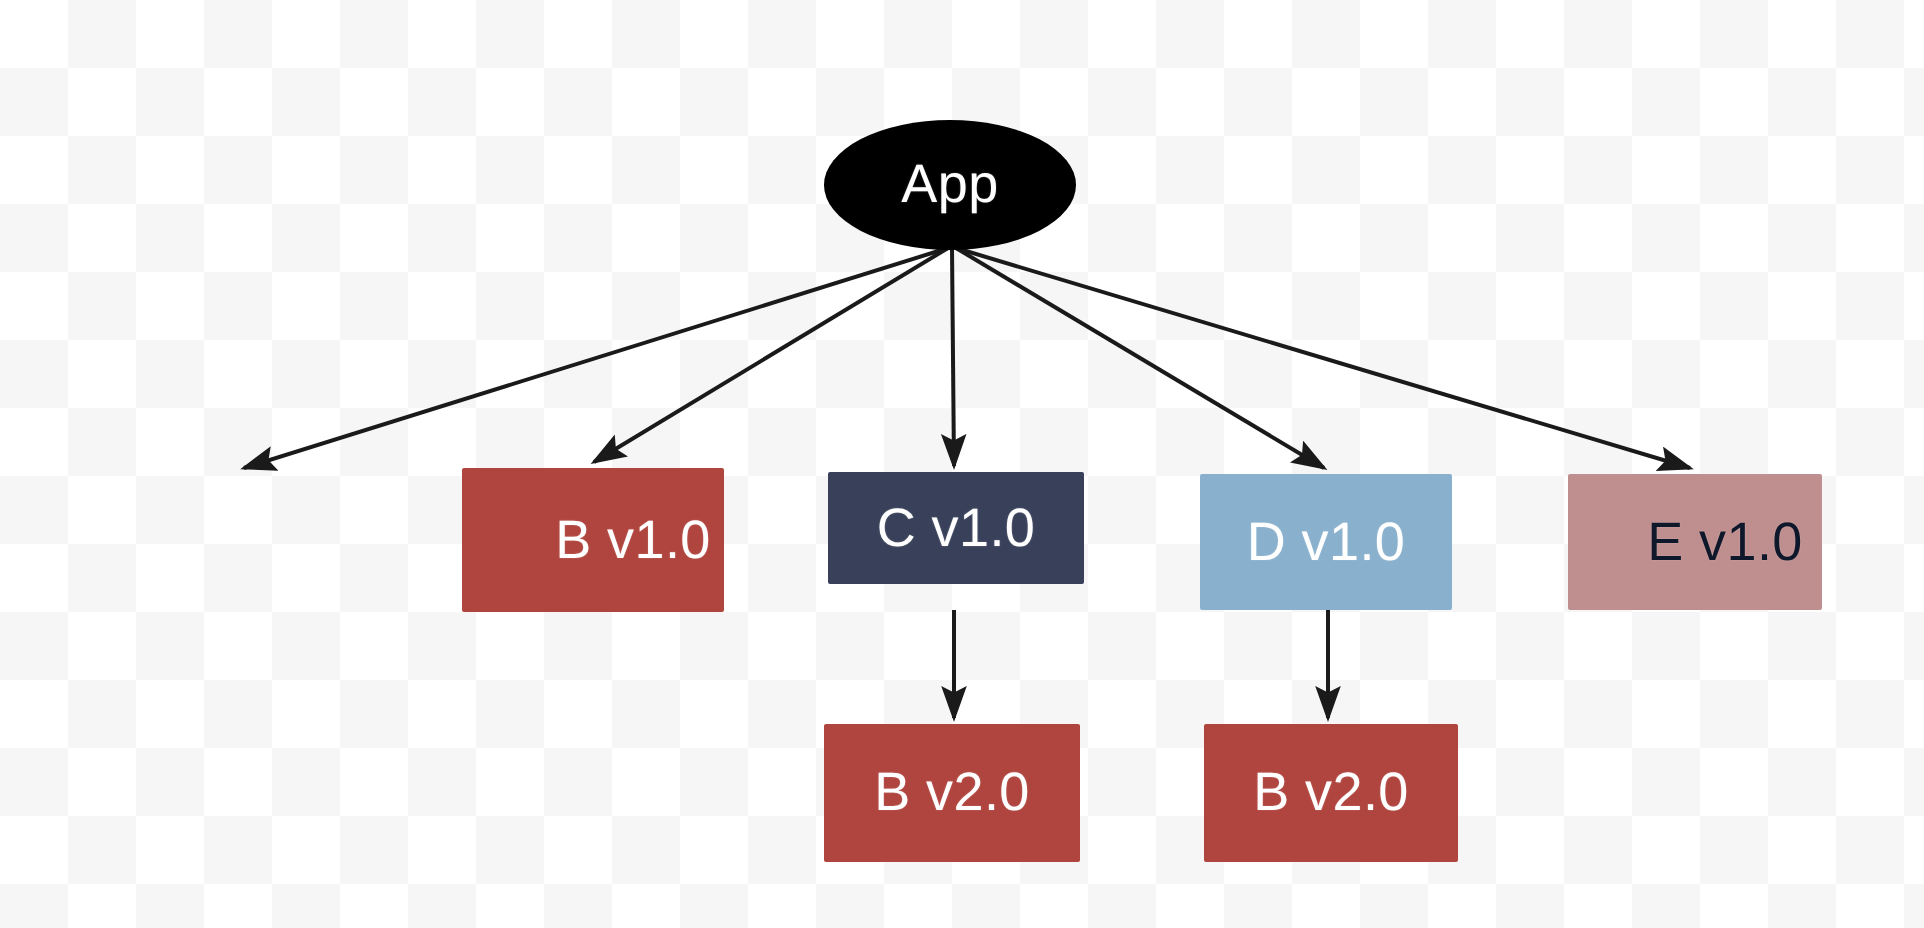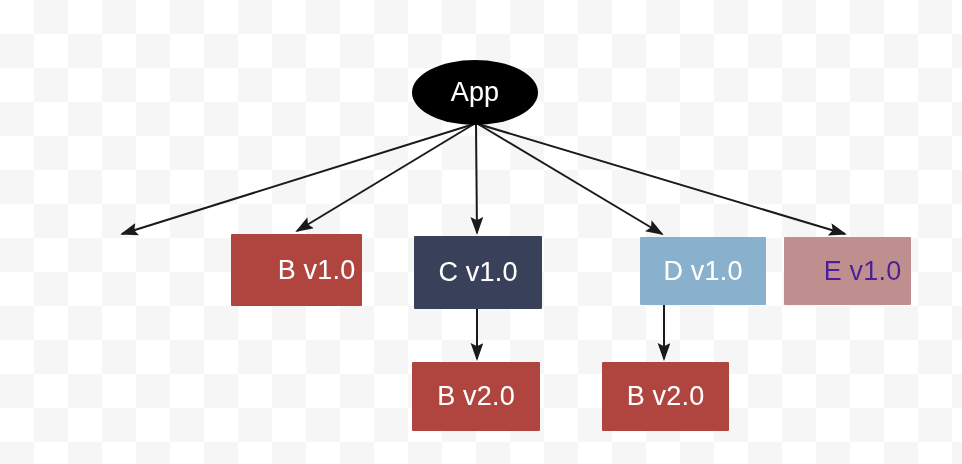--- a/index.html
+++ b/index.html
@@ -79,29 +79,29 @@
 
   <div class="node node-root" style="left: 412px; top: 60px; width: 126px; height: 65px; background: rgb(0, 0, 0); color: rgb(255, 255, 255);">
     <span>App</span>
   </div>
 
 
   <div class="node node-box" style="left: 231px; top: 234px; width: 131px; height: 72px; background: rgb(176, 68, 62); color: rgb(255, 255, 255); padding-left: 40px;">
     <span>B v1.0</span>
   </div>
 
-  <div class="node node-box" style="left: 414px; top: 236px; width: 128px; height: 73px; background: rgb(57, 65, 90); color: rgb(255, 255, 255);">
+  <div class="node node-box" style="left: 414px; top: 236px; width: 128px; height: 56px; background: rgb(57, 65, 90); color: rgb(255, 255, 255);">
     <span>C v1.0</span>
   </div>
 
-  <div class="node node-box" style="left: 600px; top: 237px; width: 126px; height: 68px; background: rgb(137, 176, 205); color: rgb(255, 255, 255); margin-left: 40px;">
+  <div class="node node-box" style="left: 600px; top: 237px; width: 126px; height: 68px; background: rgb(137, 176, 205); color: rgb(255, 255, 255);">
     <span>D v1.0</span>
   </div>
 
-  <div class="node node-box" style="left: 784px; top: 237px; width: 127px; height: 68px; background: rgb(191, 142, 142); color: #4c1d95; padding-left: 30px;">
+  <div class="node node-box" style="left: 784px; top: 237px; width: 127px; height: 68px; background: rgb(191, 142, 142); color: #0f172a; padding-left: 30px;">
     <span>E v1.0</span>
   </div>
 
   <div class="node node-box" style="left: 412px; top: 362px; width: 128px; height: 69px; background: rgb(176, 68, 62); color: rgb(255, 255, 255);">
     <span>B v2.0</span>
   </div>
 
   <div class="node node-box" style="left: 602px; top: 362px; width: 127px; height: 69px; background: rgb(176, 68, 62); color: rgb(255, 255, 255);">
     <span>B v2.0</span>
   </div>

